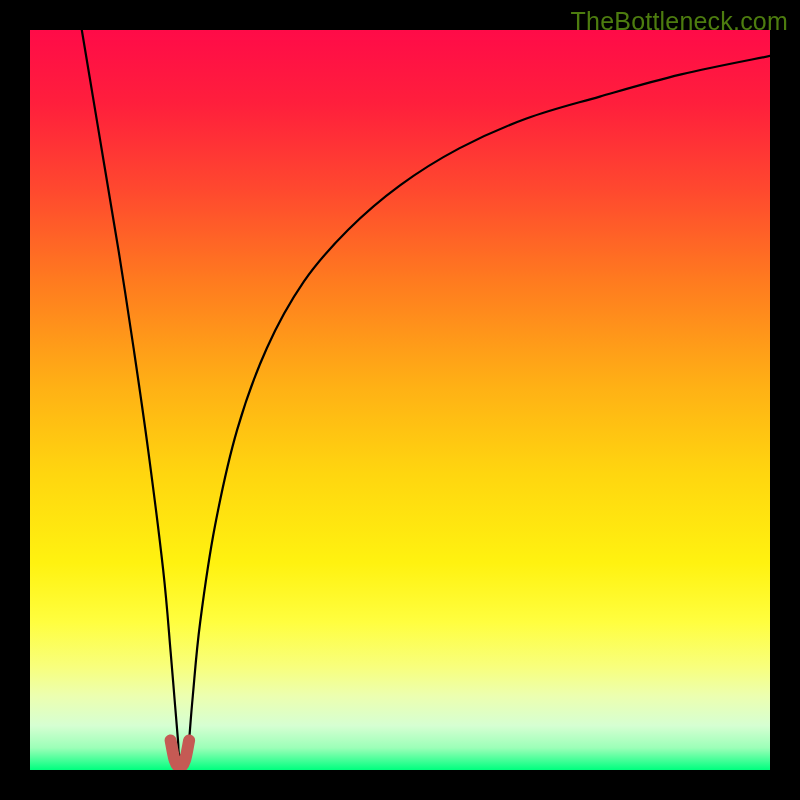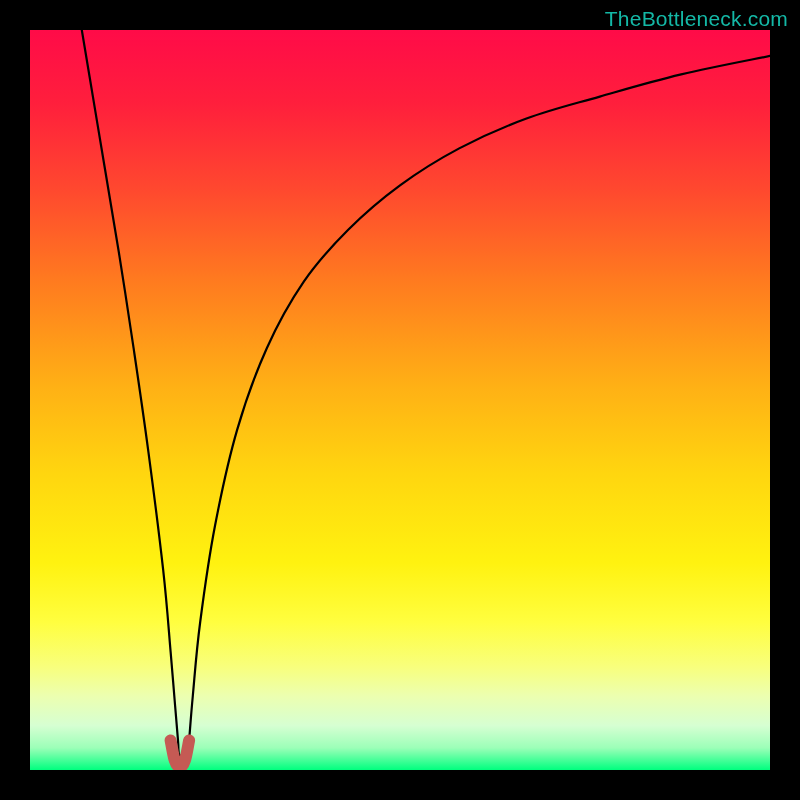--- a/index.html
+++ b/index.html
@@ -42,22 +42,22 @@
       #ecffb0 90%,
       #d6ffd2 94%,
       #9cffb8 97%,
       #00ff7f 100%
     );
   }
   .watermark {
     position: absolute;
     top: 7px;
     right: 12px;
-    color: #14b8a6;
-    font-size: 21px;
+    color: #4d7c0f;
+    font-size: 25px;
     letter-spacing: 0.2px;
     font-weight: 400;
     font-family: Arial, Helvetica, sans-serif;
     margin-left: 6px;
   }
   svg.curves {
     position: absolute;
     left: 0; top: 0;
     width: 100%; height: 100%;
   }

